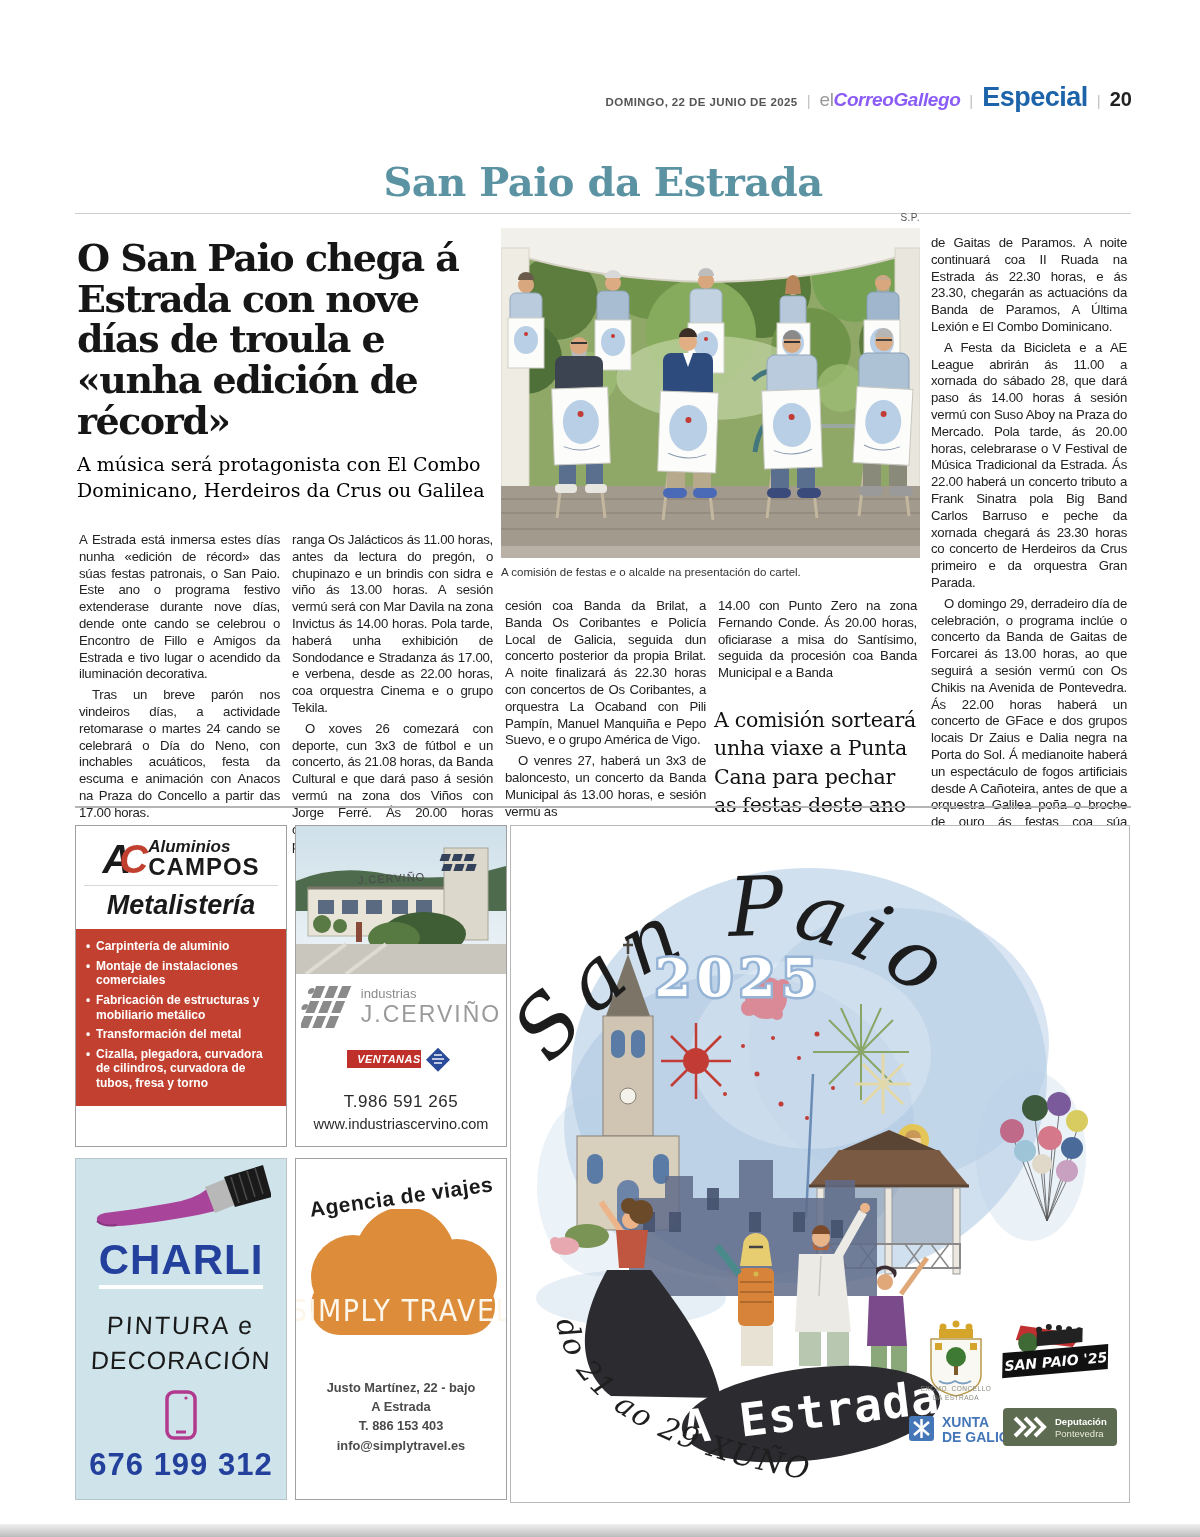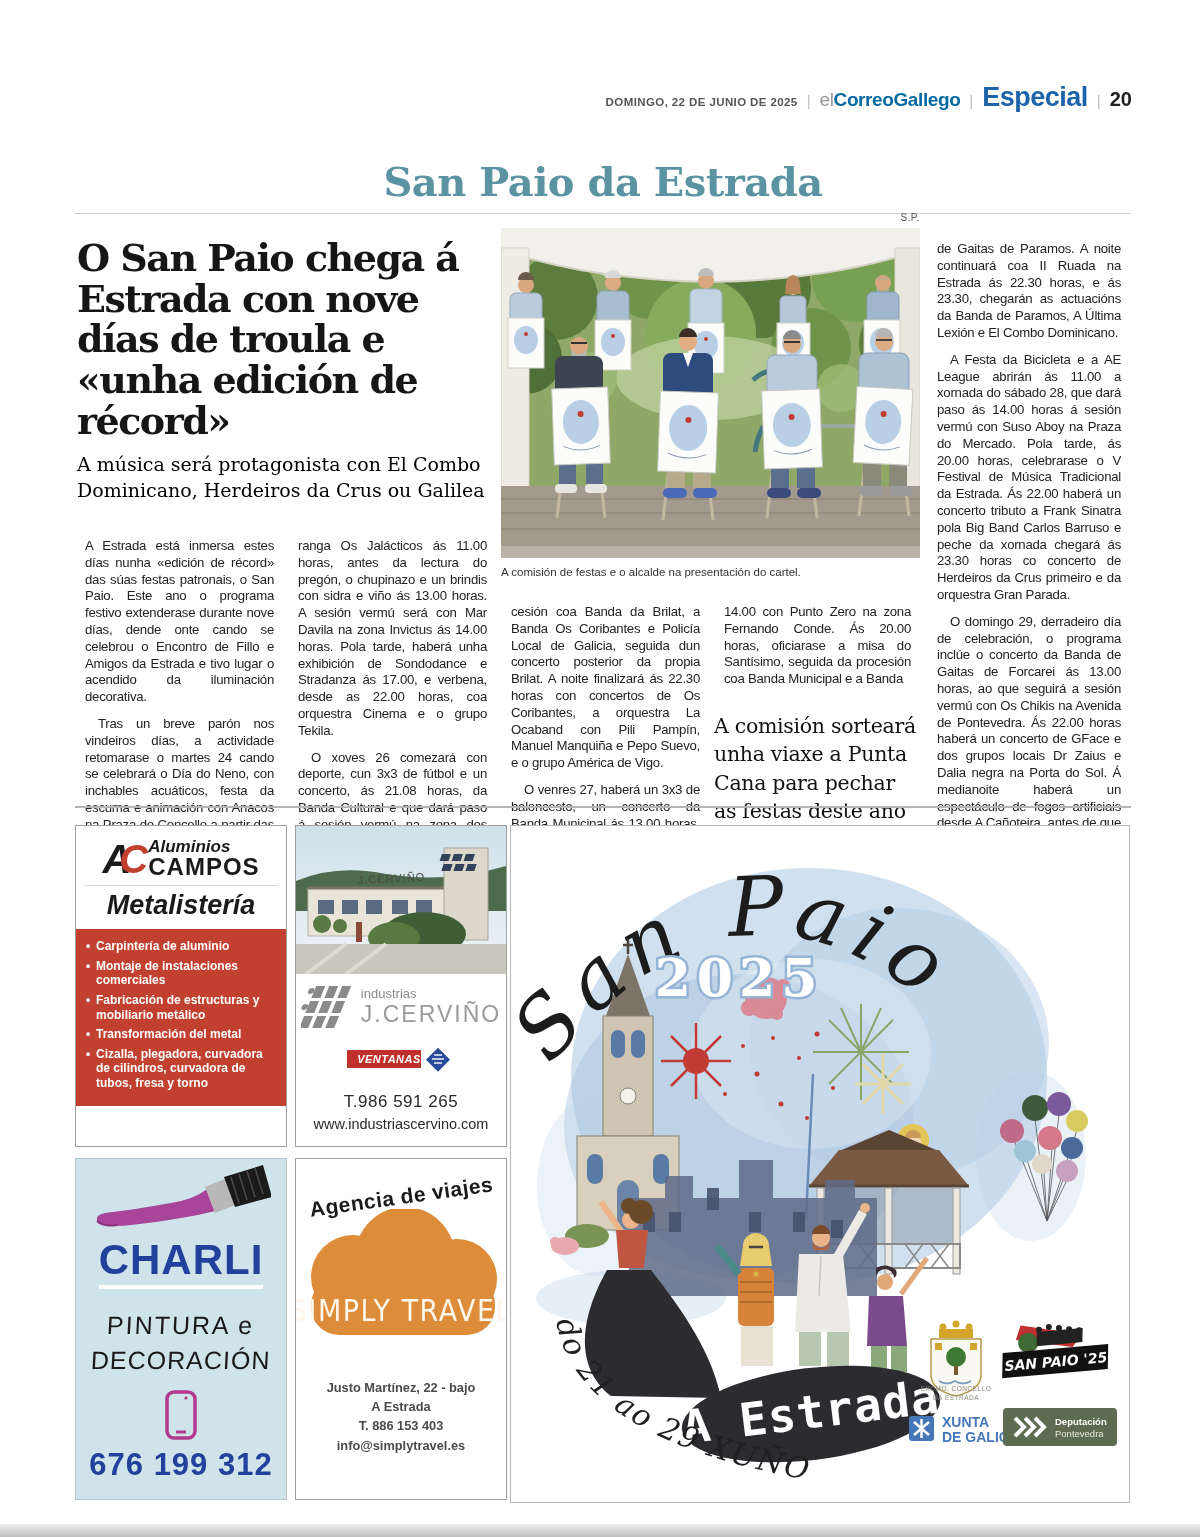--- a/index.html
+++ b/index.html
@@ -5,39 +5,39 @@
   html,body{margin:0;padding:0;background:#ffffff;}
   #page{position:relative;width:1200px;height:1537px;background:#ffffff;overflow:hidden;
         font-family:"Liberation Sans",sans-serif;color:#222;}
 
   
   .hdr{position:absolute;top:82px;right:68px;display:flex;align-items:baseline;gap:9px;}
   .hdr-date{font-size:11.5px;color:#555;letter-spacing:.4px;font-weight:600;}
   .hdr-sep{color:#c0c0c0;font-size:15px;font-weight:400;}
   .brand{font-size:19px;letter-spacing:-.4px;}
   .brand .el{color:#9a9a9a;font-weight:400;}
-  .brand .main{color:#0369a1;font-weight:700;}
+  .brand .main{color:#8b5cf6;font-weight:700;font-style:italic;}
   .hdr-section{font-size:27px;font-weight:700;color:#1c63a9;letter-spacing:-.5px;}
   .hdr-page{font-size:20px;font-weight:700;color:#222;}
 
   
   .sec-title{position:absolute;top:158px;left:75px;width:1056px;text-align:center;
      font-family:"DejaVu Serif",serif;font-weight:700;font-size:40px;color:#5b93a3;letter-spacing:-.5px;}
   .rule-top{position:absolute;top:213px;left:75px;width:1056px;height:1px;background:#cccccc;}
   .rule-mid{position:absolute;top:806px;left:75px;width:1056px;height:2px;background:#b5b5b5;}
 
   
   .headline{position:absolute;top:238px;left:77px;width:422px;
      font-family:"DejaVu Serif",serif;font-weight:700;font-size:38px;line-height:1.07;
      letter-spacing:-1.5px;color:#161616;}
   .subhead{position:absolute;top:452px;left:77px;width:422px;
      font-family:"DejaVu Serif",serif;font-size:19px;line-height:1.35;color:#000000;}
   .col{position:absolute;font-size:13.2px;line-height:16.8px;letter-spacing:-.25px;
        text-align:justify;color:#222;}
-  .col p{margin:10px;}
+  .col p{margin:4px;}
   .col p.ind{text-indent:13px;}
   .c1{left:75px;top:528px;width:209px;}
   .c2{left:288px;top:528px;width:209px;}
   .c3{left:501px;top:594px;width:209px;}
   .c4{left:714px;top:594px;width:207px;}
   .c5{left:927px;top:231px;width:204px;}
   .pull-quote{margin-top:24px;font-family:"DejaVu Serif",serif;font-size:20.5px;line-height:1.38;
      letter-spacing:-.3px;color:#111;text-align:left;text-indent:0;}
   .photo-credit{position:absolute;top:212px;left:501px;width:419px;text-align:right;
      font-size:10px;color:#555;letter-spacing:.5px;}

